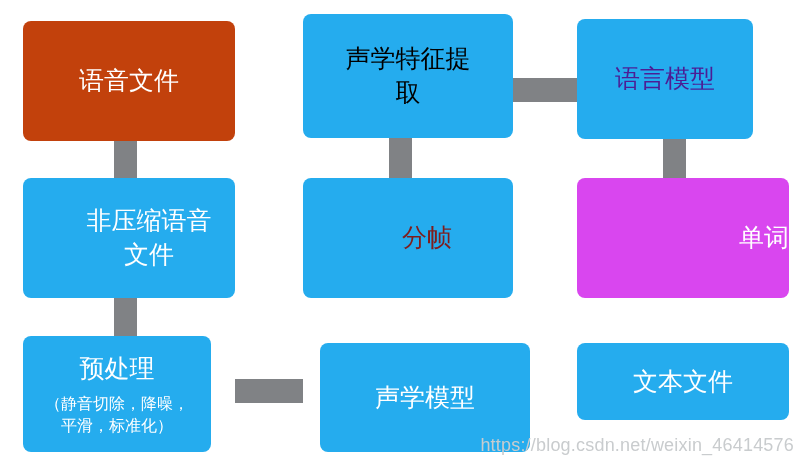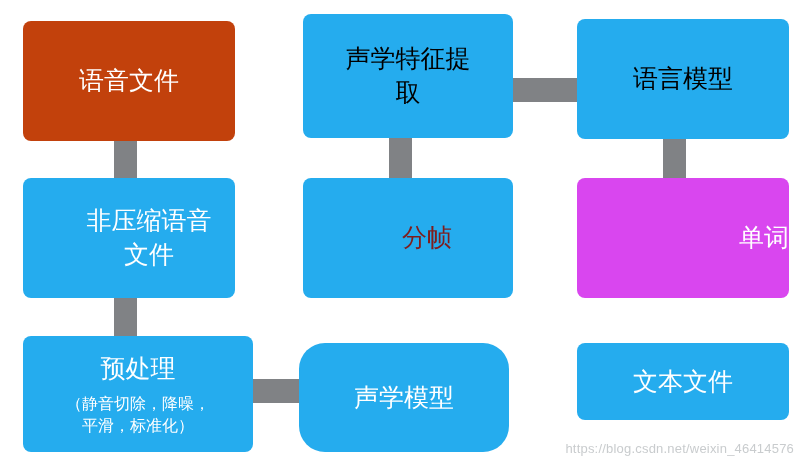--- a/index.html
+++ b/index.html
@@ -41,21 +41,21 @@
     margin-top: 8px;
   }
   .connector {
     position: absolute;
     background: #808285;
   }
   .watermark {
     position: absolute;
     right: 4px;
     bottom: 8px;
-    font-size: 13px;
+    font-size: 18px;
     color: #c9ccce;
     letter-spacing: 0.2px;
     white-space: nowrap;
   }
 </style>
 </head>
 <body>
 
 <div id="canvas">
   <div id="connector-layer">
@@ -67,39 +67,39 @@
       <div class="connector" style="left: 663px; top: 139px; width: 23px; height: 39px; background: rgb(128, 130, 133);"></div>
     </div>
   <div id="node-layer">
       <div class="node" style="left: 23px; top: 21px; width: 212px; height: 120px; background: #c2410c; color: rgb(255, 255, 255);">
         <div class="main">语音文件</div>
       </div>
       <div class="node" style="left: 303px; top: 14px; width: 210px; height: 124px; background: rgb(37, 172, 238); color: #000000;">
         <div class="main">声学特征提
 取</div>
       </div>
-      <div class="node" style="left: 577px; top: 19px; width: 212px; height: 120px; background: rgb(37, 172, 238); color: #000000;">
+      <div class="node" style="left: 577px; top: 19px; width: 176px; height: 120px; background: rgb(37, 172, 238); color: #4c1d95;">
         <div class="main">语言模型</div>
       </div>
       <div class="node" style="left: 23px; top: 178px; width: 212px; height: 120px; background: rgb(37, 172, 238); color: rgb(255, 255, 255); padding-left: 40px;">
         <div class="main">非压缩语音
 文件</div>
       </div>
       <div class="node" style="left: 303px; top: 178px; width: 210px; height: 120px; background: rgb(37, 172, 238); color: #7f1d1d; padding-left: 38px;">
         <div class="main">分帧</div>
       </div>
       <div class="node" style="left: 577px; top: 178px; width: 212px; height: 120px; background: #d946ef; color: rgb(255, 255, 255); align-items: flex-end;">
         <div class="main">单词</div>
       </div>
-      <div class="node" style="left: 23px; top: 336px; width: 230px; height: 116px; background: rgb(37, 172, 238); color: rgb(255, 255, 255); font-family: Liberation Serif, serif;">
+      <div class="node" style="left: 23px; top: 336px; width: 188px; height: 116px; background: rgb(37, 172, 238); color: rgb(255, 255, 255); font-family: Liberation Serif, serif;">
         <div class="main">预处理</div>
         <div class="sub">（静音切除，降噪，
 平滑，标准化）</div>
       </div>
-      <div class="node" style="left: 299px; top: 343px; width: 210px; height: 109px; background: rgb(37, 172, 238); color: rgb(255, 255, 255); border-radius: 26px;">
+      <div class="node" style="left: 320px; top: 343px; width: 210px; height: 109px; background: rgb(37, 172, 238); color: rgb(255, 255, 255);">
         <div class="main">声学模型</div>
       </div>
       <div class="node" style="left: 577px; top: 343px; width: 212px; height: 77px; background: rgb(37, 172, 238); color: rgb(255, 255, 255);">
         <div class="main">文本文件</div>
       </div>
     </div>
   <div class="watermark">https://blog.csdn.net/weixin_46414576</div>
 </div>
 
 </body></html>

